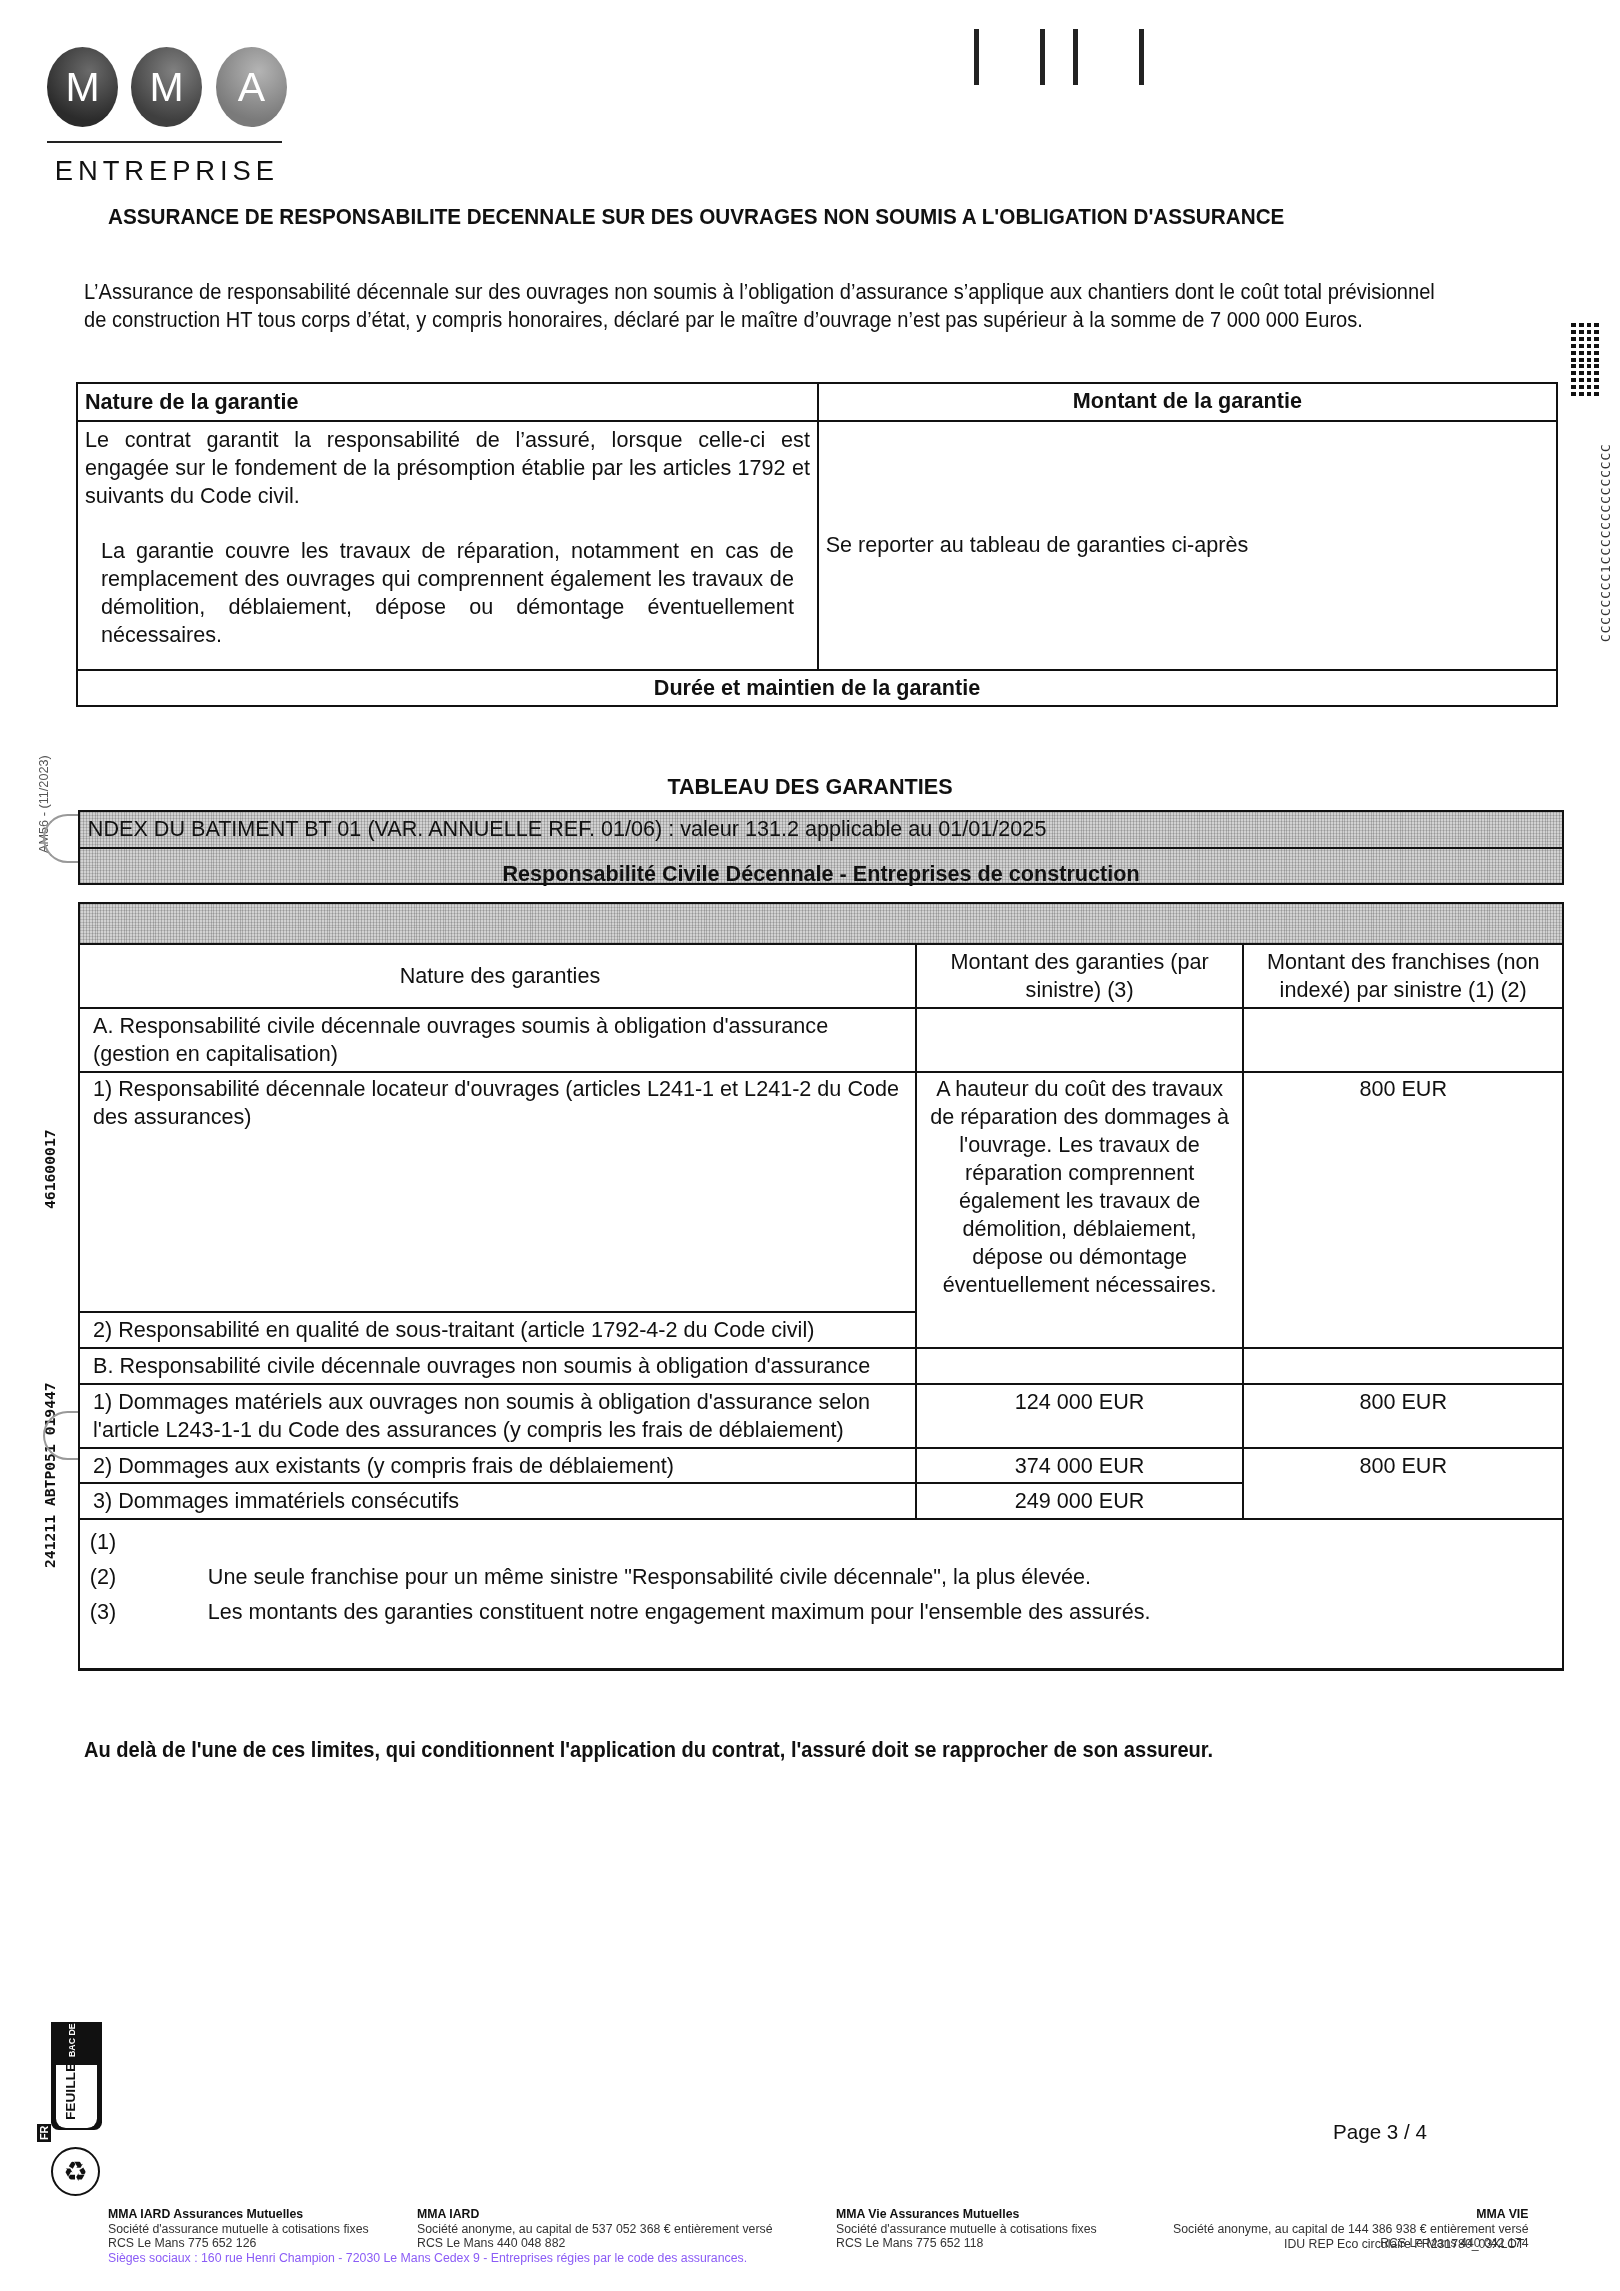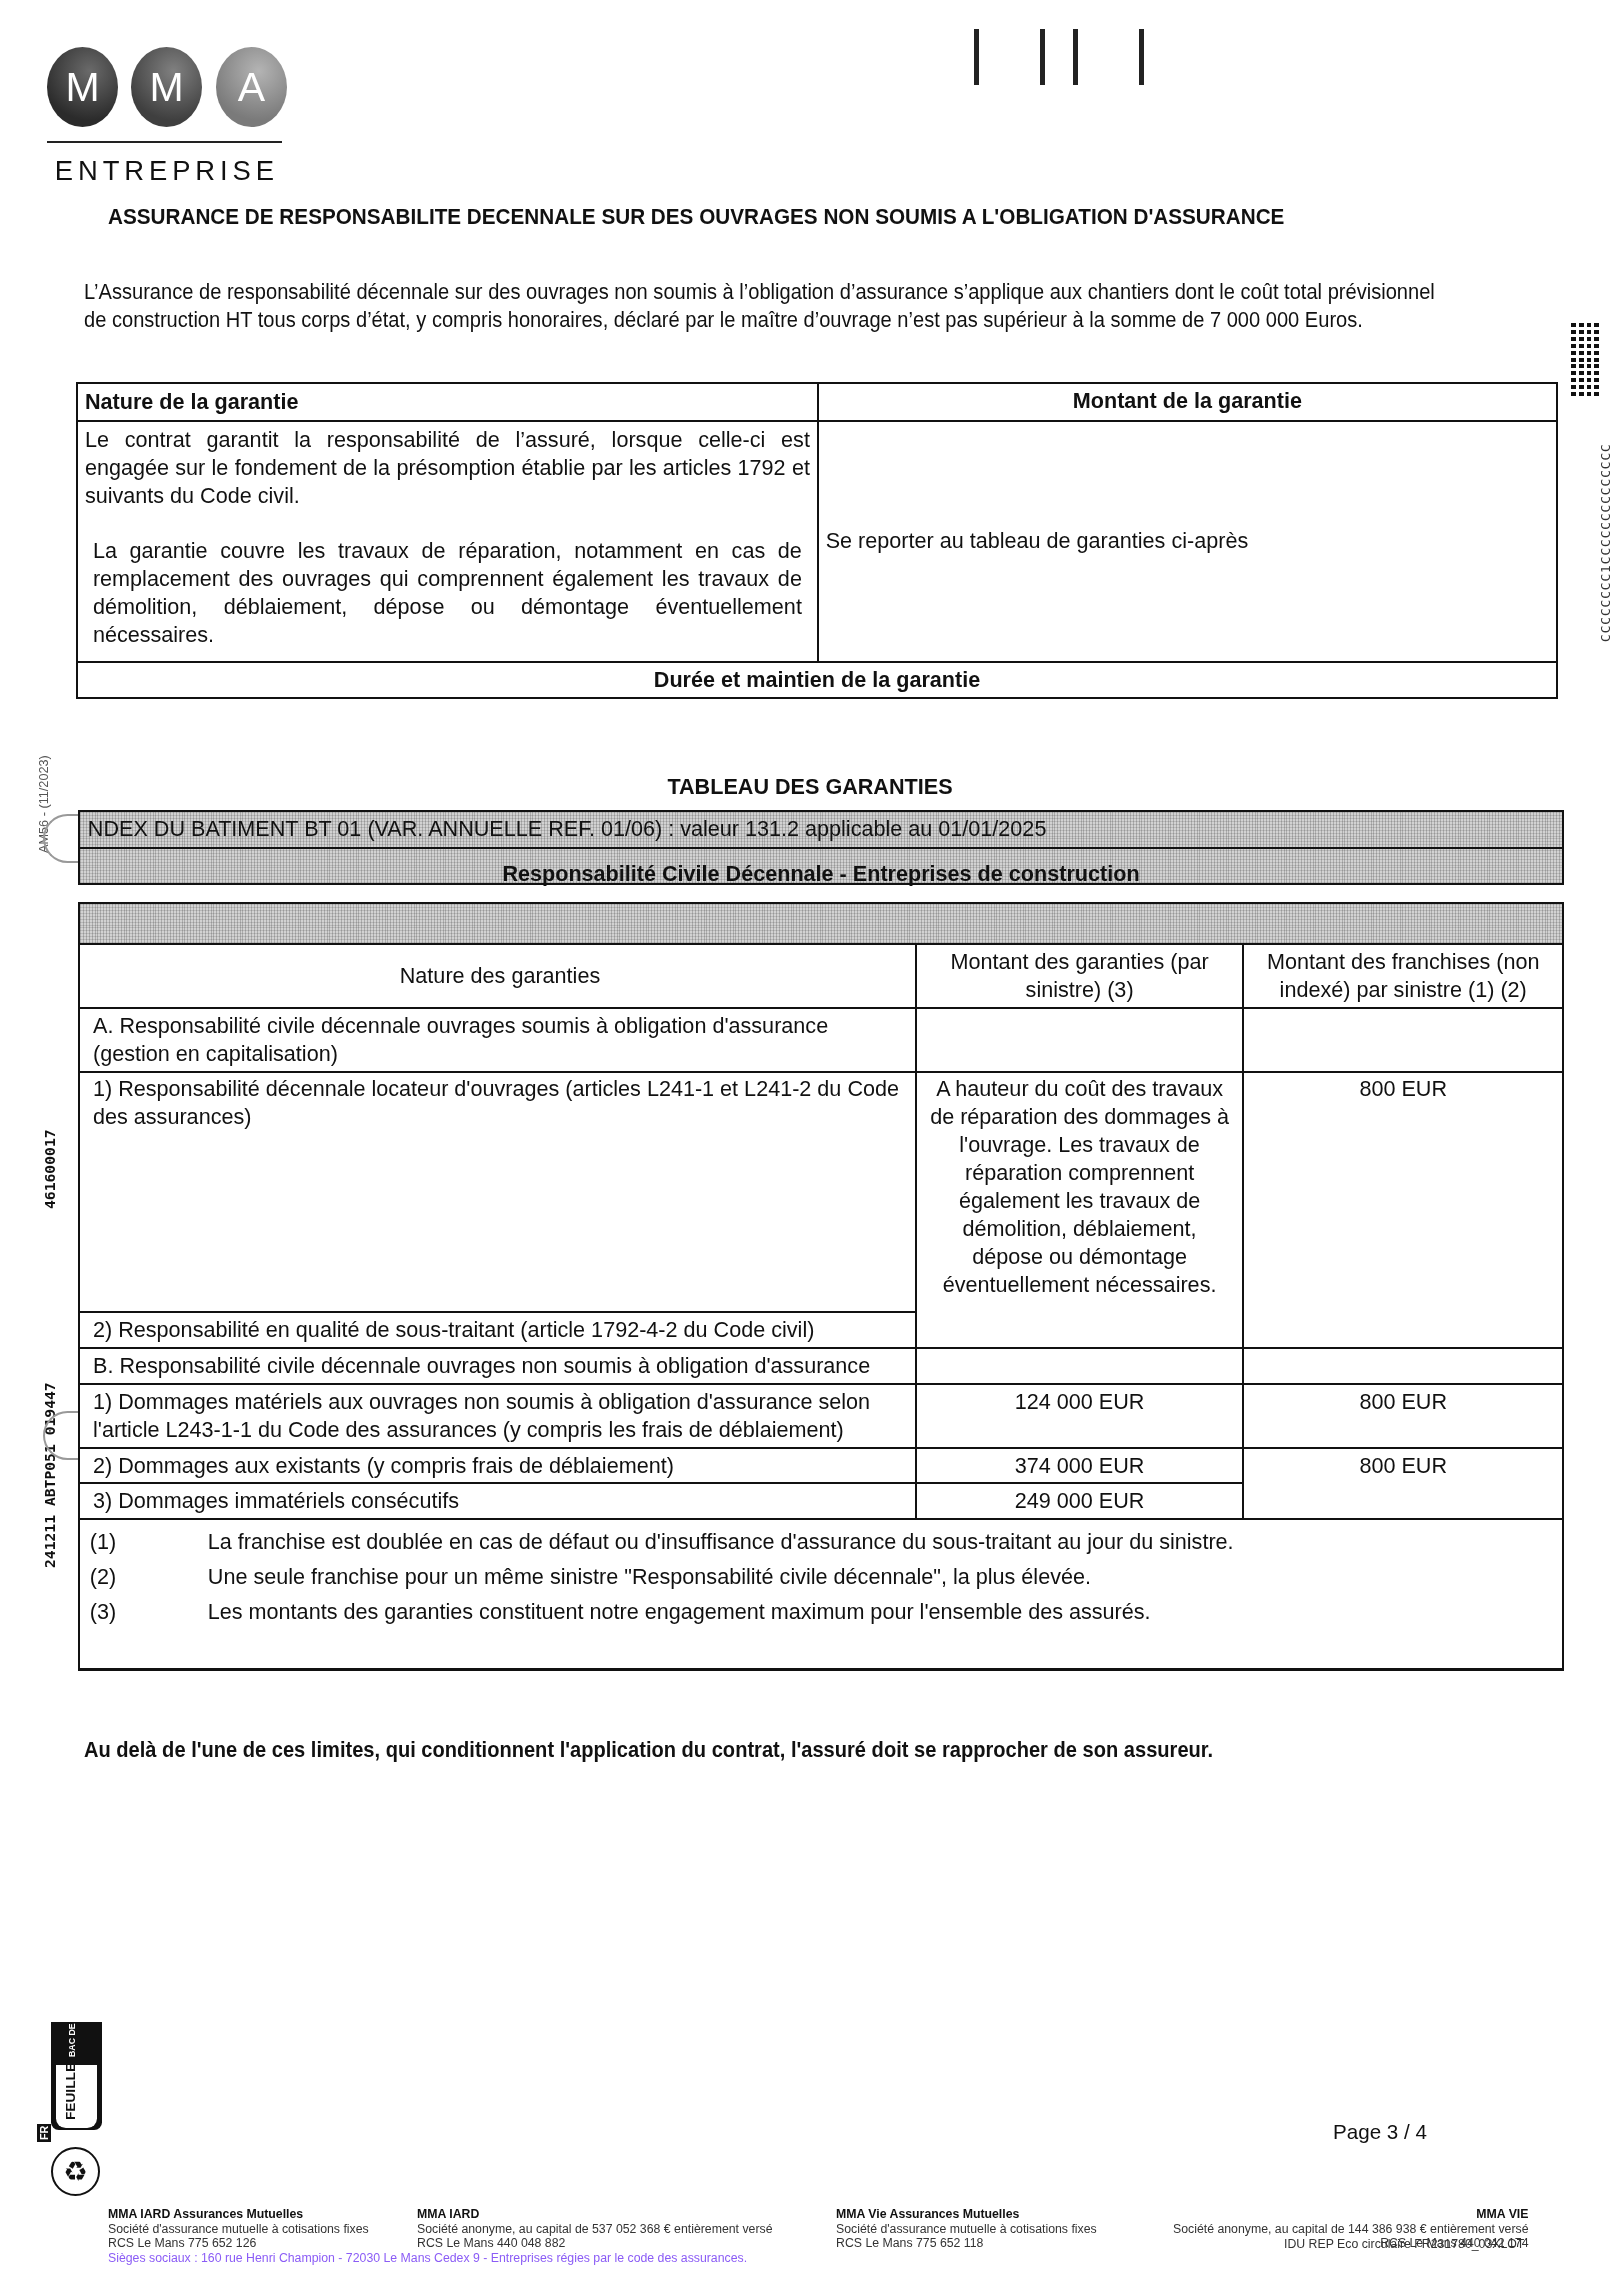--- a/index.html
+++ b/index.html
@@ -24,21 +24,21 @@
   .intro { left:84px; top:278px; width:1475px; font-size:21.6px; line-height:28px;
            transform:scaleX(0.93); transform-origin:left; }
 
   table { border-collapse:collapse; }
   .t1 { position:absolute; left:76px; top:382px; width:1482px; font-size:21.6px; }
   .t1 td, .t1 th { border:2px solid #111; padding:3.9px 6.9px; vertical-align:top; }
   .t1 th { font-weight:700; text-align:center; }
   .t1 .col1 { width:725px; text-align:justify; line-height:28px; }
   .t1 .col2 { vertical-align:middle;border-radius:9px; }
   .t1 .para { margin:0 0 27.4px 0; }
-  .t1 .para:last-child { margin:8px; }
+  .t1 .para:last-child { margin:16px; }
 
   .subtitle { left:0; width:1620px; top:774px; text-align:center; font-size:21.6px; font-weight:700; }
 
   .hatch { background-color:#d2d2d2;
            background-image:repeating-linear-gradient(90deg, rgba(0,0,0,0.18) 0 1px, transparent 1px 2.9px),
                             repeating-linear-gradient(0deg, rgba(0,0,0,0.12) 0 1px, transparent 1px 2.9px); }
   .band { left:78px; top:810px; width:1482px; height:71px; border:2px solid #111; }
   .band .row1 { position:absolute; left:7.8px; top:3.9px; font-size:21.6px; font-weight:400; white-space:nowrap; }
   .band .row2 { position:absolute; left:0; width:100%; top:35px; text-align:center; font-size:21.6px; font-weight:700;
                 border-top:2px solid #111; padding-top:12px; height:31px; }
@@ -180,21 +180,20 @@
     </tr>
     <tr>
       <td class="c1 ind">3)  Dommages immatériels consécutifs</td>
       <td class="c2">249 000 EUR</td>
     </tr>
   </tbody>
     </table>
   <div class="notes">
     <div class="note">
       <span class="num">(1)</span>
-      <span>La franchise est doublée en cas de défaut ou d'insuffisance d'assurance du sous-traitant au jour du sinistre.</span>
     </div>
     <div class="note">
       <span class="num">(2)</span>
       <span>Une seule franchise pour un même sinistre "Responsabilité civile décennale", la plus élevée.</span>
     </div>
     <div class="note">
       <span class="num">(3)</span>
       <span>Les montants des garanties constituent notre engagement maximum pour l'ensemble des assurés.</span>
     </div>
   </div>

